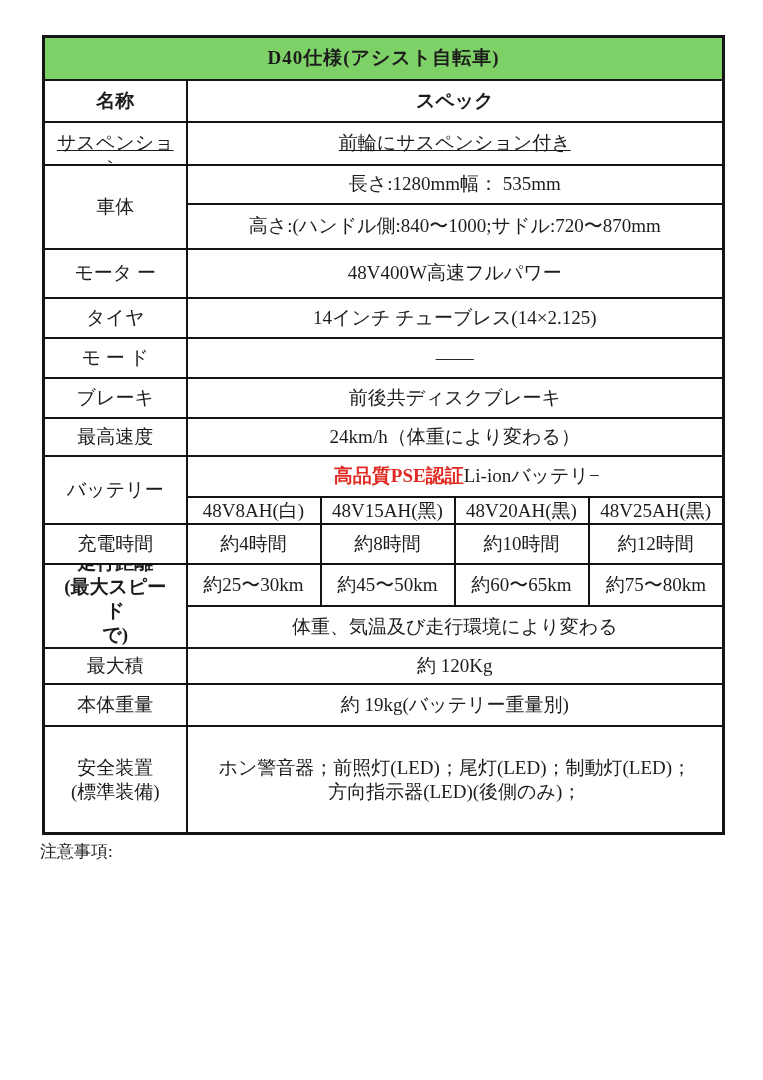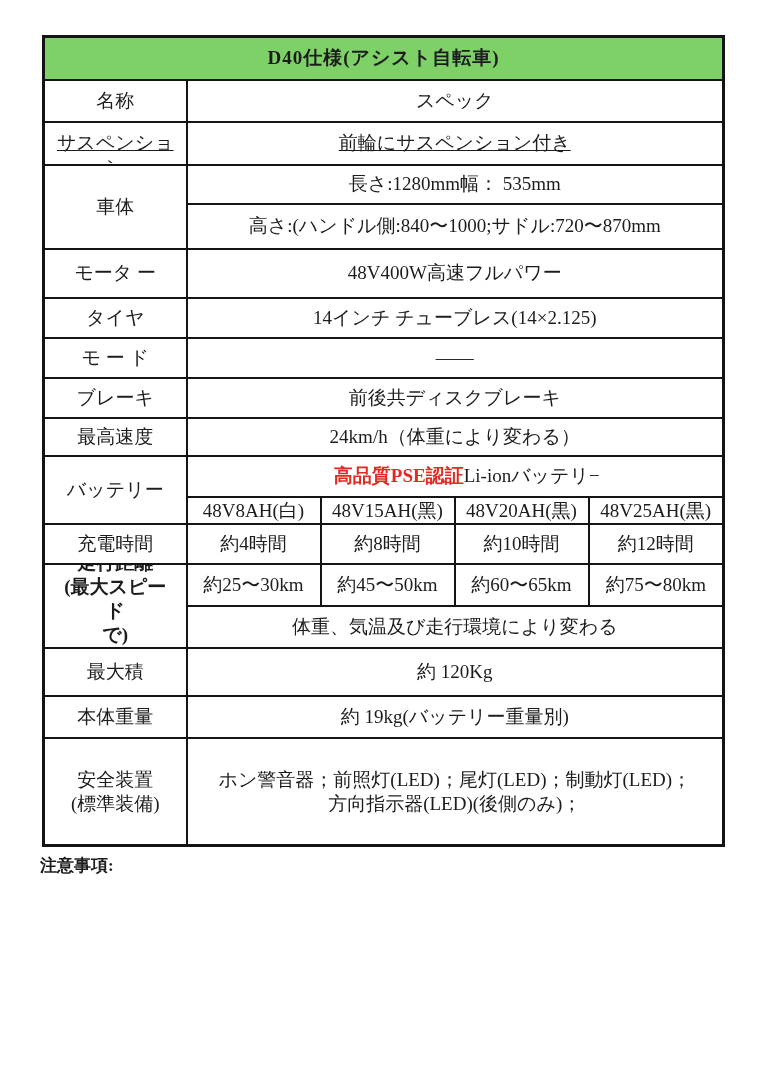--- a/index.html
+++ b/index.html
@@ -37,32 +37,32 @@
   tr.r-motor   { height: 49px; }
   tr.r-tire    { height: 40px; }
   tr.r-mode    { height: 40px; }
   tr.r-brake   { height: 40px; }
   tr.r-speed   { height: 38px; }
   tr.r-batred  { height: 41px; }
   tr.r-batvar  { height: 23px; }
   tr.r-charge  { height: 40px; }
   tr.r-km      { height: 40px; }
   tr.r-note    { height: 40px; }
-  tr.r-load    { height: 48px; }
+  tr.r-load    { height: 36px; }
   tr.r-weight  { height: 42px; }
   tr.r-safety  { height: 107px; }
 
   td.title-cell {
     background: #7ED167;
     font-size: 28px;
     font-weight: bold;
     letter-spacing: 1px;
     border-bottom: 3px solid #141414;
   }
-  td.col-header { font-weight: normal; font-size: 20px; }
+  td.col-header { font-weight: bold; font-size: 20px; }
 
   td.susp-label { padding: 0; vertical-align: top; }
   .susp-inner {
     white-space: pre-line;
     line-height: 24px;
     padding-top: 7px;
     height: 39px;
     overflow: hidden;
   }
 
@@ -85,24 +85,23 @@
     padding-right: 6px;
     white-space: pre-line;
     font-size: 19px;
     line-height: 1.6;
   }
   .pre-lines { white-space: pre-line; }
 
   .footer-note {
     position: absolute;
     left: 40px; top: 840px;
-    font-weight: bold;
+    font-weight: normal;
     font-size: 17px;
     font-family: "Liberation Serif", "DejaVu Serif", serif;
-    margin-top: 14px;
   }
 </style>
 </head>
 <body>
 
 <div class="page">
 
   <table class="spec">
     <colgroup>
       <col style="width:143px">

